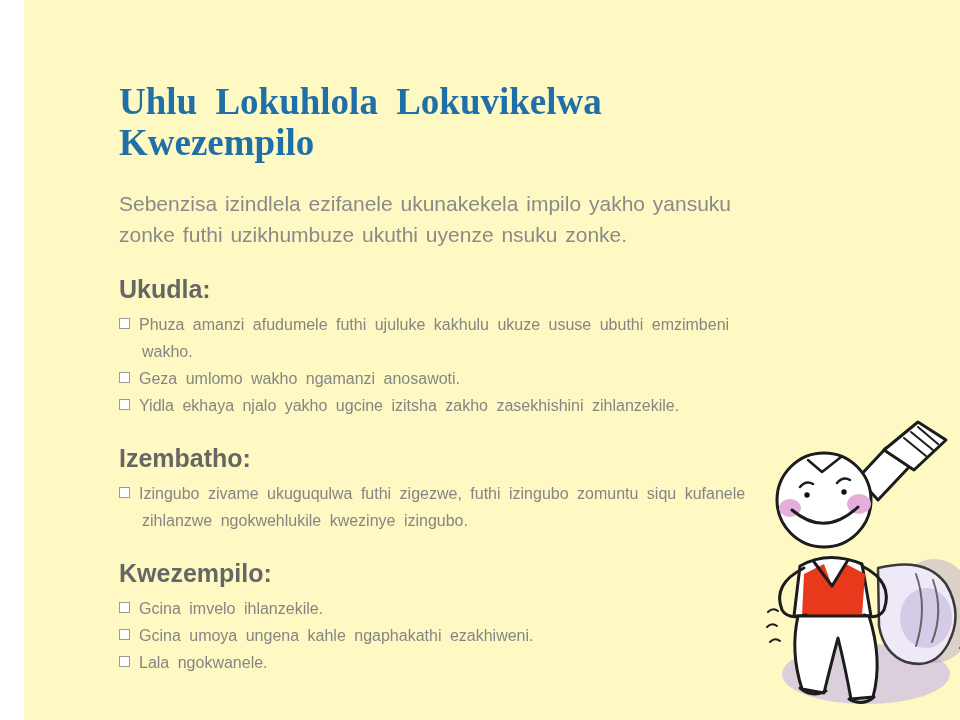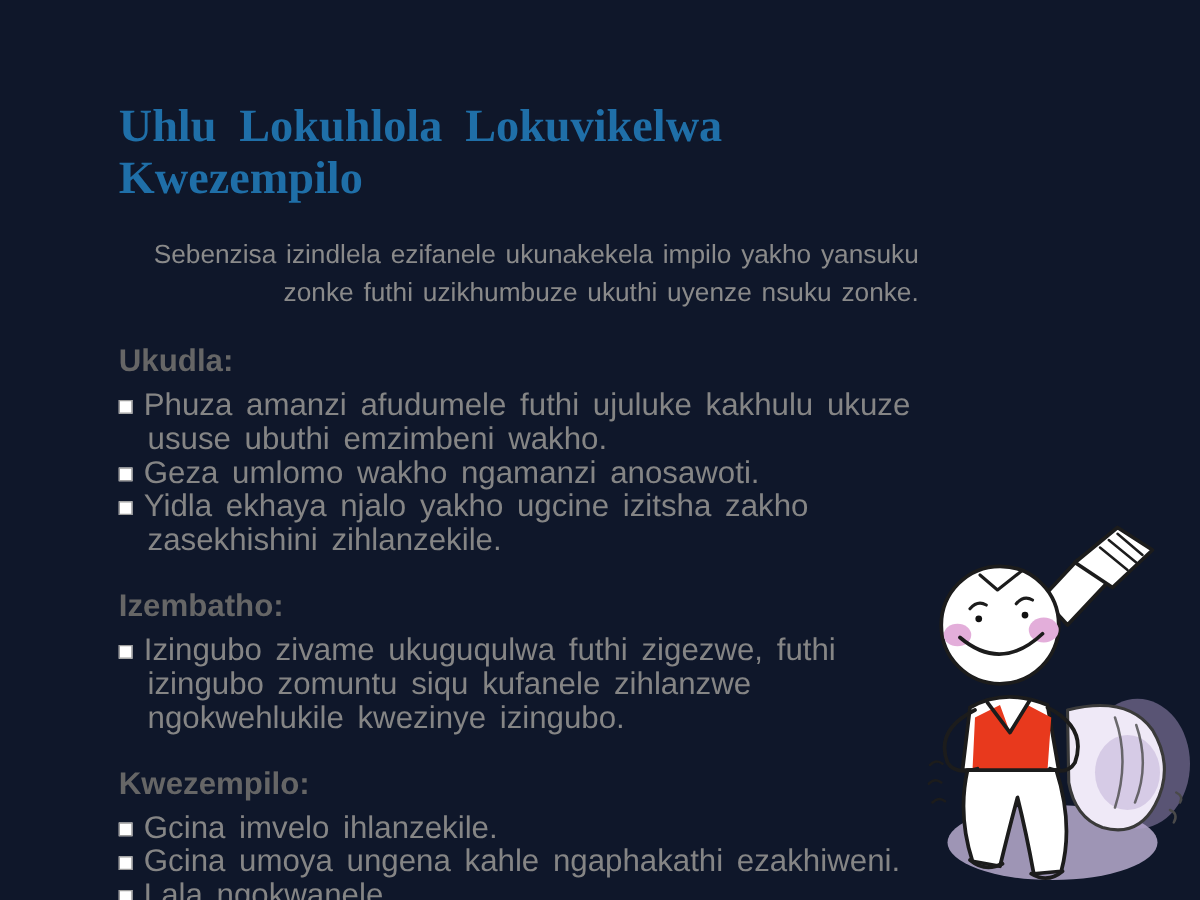--- a/index.html
+++ b/index.html
@@ -3,21 +3,21 @@
 <meta charset="utf-8">
 <style>
   html, body { margin: 0; padding: 0; }
   body {
     width: 960px; height: 720px;
     background: #ffffff;
     font-family: "Liberation Sans", sans-serif;
     position: relative;
     overflow: hidden;
   }
-  .slide { position: absolute; inset: 0; background: #0f172a; }
+  .slide { position: absolute; inset: 0; background: #fef9c3; margin-left: 24px; }
   .content {
     position: absolute;
     left: 95px; top: 82px;
     width: 645px;
   }
   .title {
     font-family: "Liberation Serif", serif;
     font-weight: bold;
     font-size: 37px;
     color: #1F6FA8;
@@ -25,31 +25,30 @@
     margin: 0 0 0 0;
     line-height: 1.1;
   }
   .intro {
     margin-top: 25px;
     max-width: 640px;
     font-size: 21px;
     color: #8a8a8a;
     line-height: 31px;
     word-spacing: 2px;
-    text-align: right;
   }
   .section { margin-top: 25px; }
   .section-heading {
     font-size: 25px;
     font-weight: bold;
     color: #666666;
     margin: 0 0 7px 0;
   }
   .item {
-    font-size: 25px;
+    font-size: 16px;
     color: #858585;
     line-height: 27px;
     padding-left: 23px;
     text-indent: -23px;
     word-spacing: 4px;
   }
   .checkbox {
     display: inline-block;
     width: 9px; height: 9px;
     border: 1.5px solid #9b9b9b;

